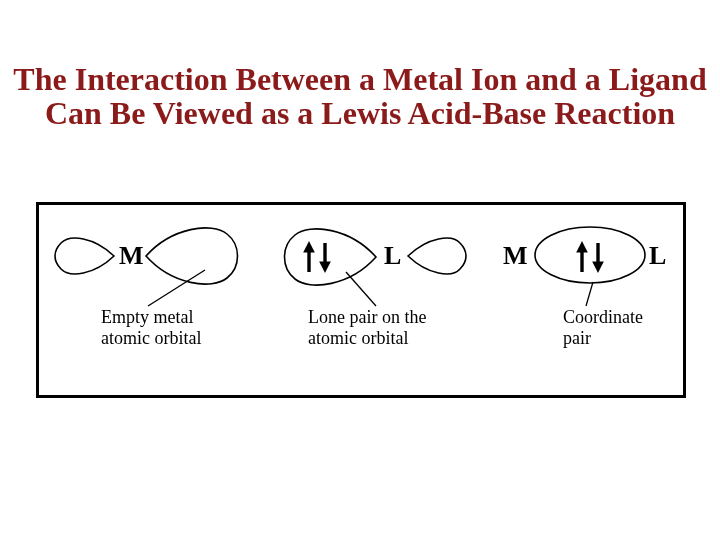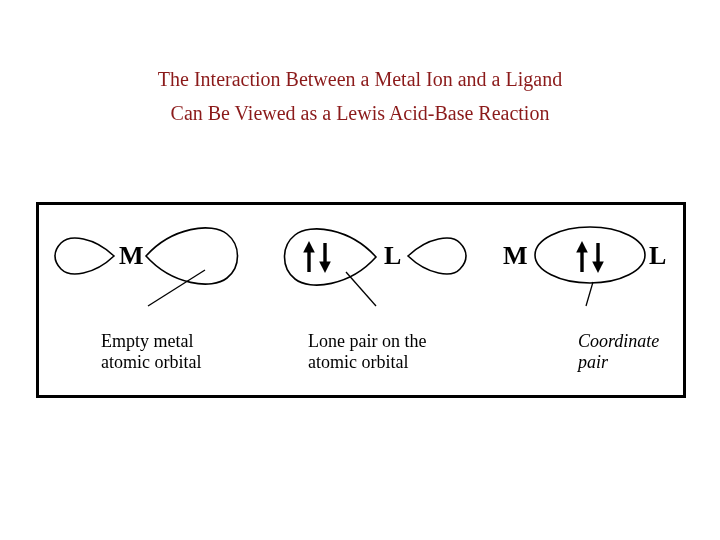--- a/index.html
+++ b/index.html
@@ -12,23 +12,23 @@
   }
   .canvas {
     position: absolute; left: 0; top: 0;
     width: 720px; height: 540px;
     background: #ffffff;
   }
   .slide-title {
     position: absolute;
     left: 0; right: 0; top: 62px;
     text-align: center;
-    font-size: 20px;
+    font-size: 32px;
     line-height: 34px;
-    font-weight: 400;
+    font-weight: 700;
     color: var(--title-color, #8B1A1A);
     letter-spacing: 0px;
     white-space: nowrap;
   }
   .figure-box {
     position: absolute;
     left: 36px; top: 202px;
     width: 650px; height: 196px;
     border: 3px solid #000000;
     box-sizing: border-box;
@@ -46,21 +46,20 @@
     font-weight: 700;
     color: #000000;
     white-space: nowrap;
   }
   .caption {
     position: absolute;
     font-size: 18px;
     line-height: 21px;
     color: #000000;
     white-space: nowrap;
-    margin-top: 24px;
   }
   .caption span { display: block; }
 </style>
 </head>
 <body style="background: rgb(255, 255, 255);">
 
 <div class="canvas">
 
   <div class="slide-title">
     <div>The Interaction Between a Metal Ion and a Ligand</div>
@@ -110,18 +109,18 @@
   <div class="caption" style="left:101px; top:307px;">
     <span>Empty metal</span>
     <span>atomic orbital</span>
   </div>
 
   <div class="caption" style="left:308px; top:307px;">
     <span>Lone pair on the</span>
     <span>atomic orbital</span>
   </div>
 
-  <div class="caption" style="left:578px; top:307px;font-style:italic;">
+  <div class="caption" style="left:563px; top:307px;">
     <span>Coordinate</span>
     <span>pair</span>
   </div>
 
 </div>
 
 </body></html>

